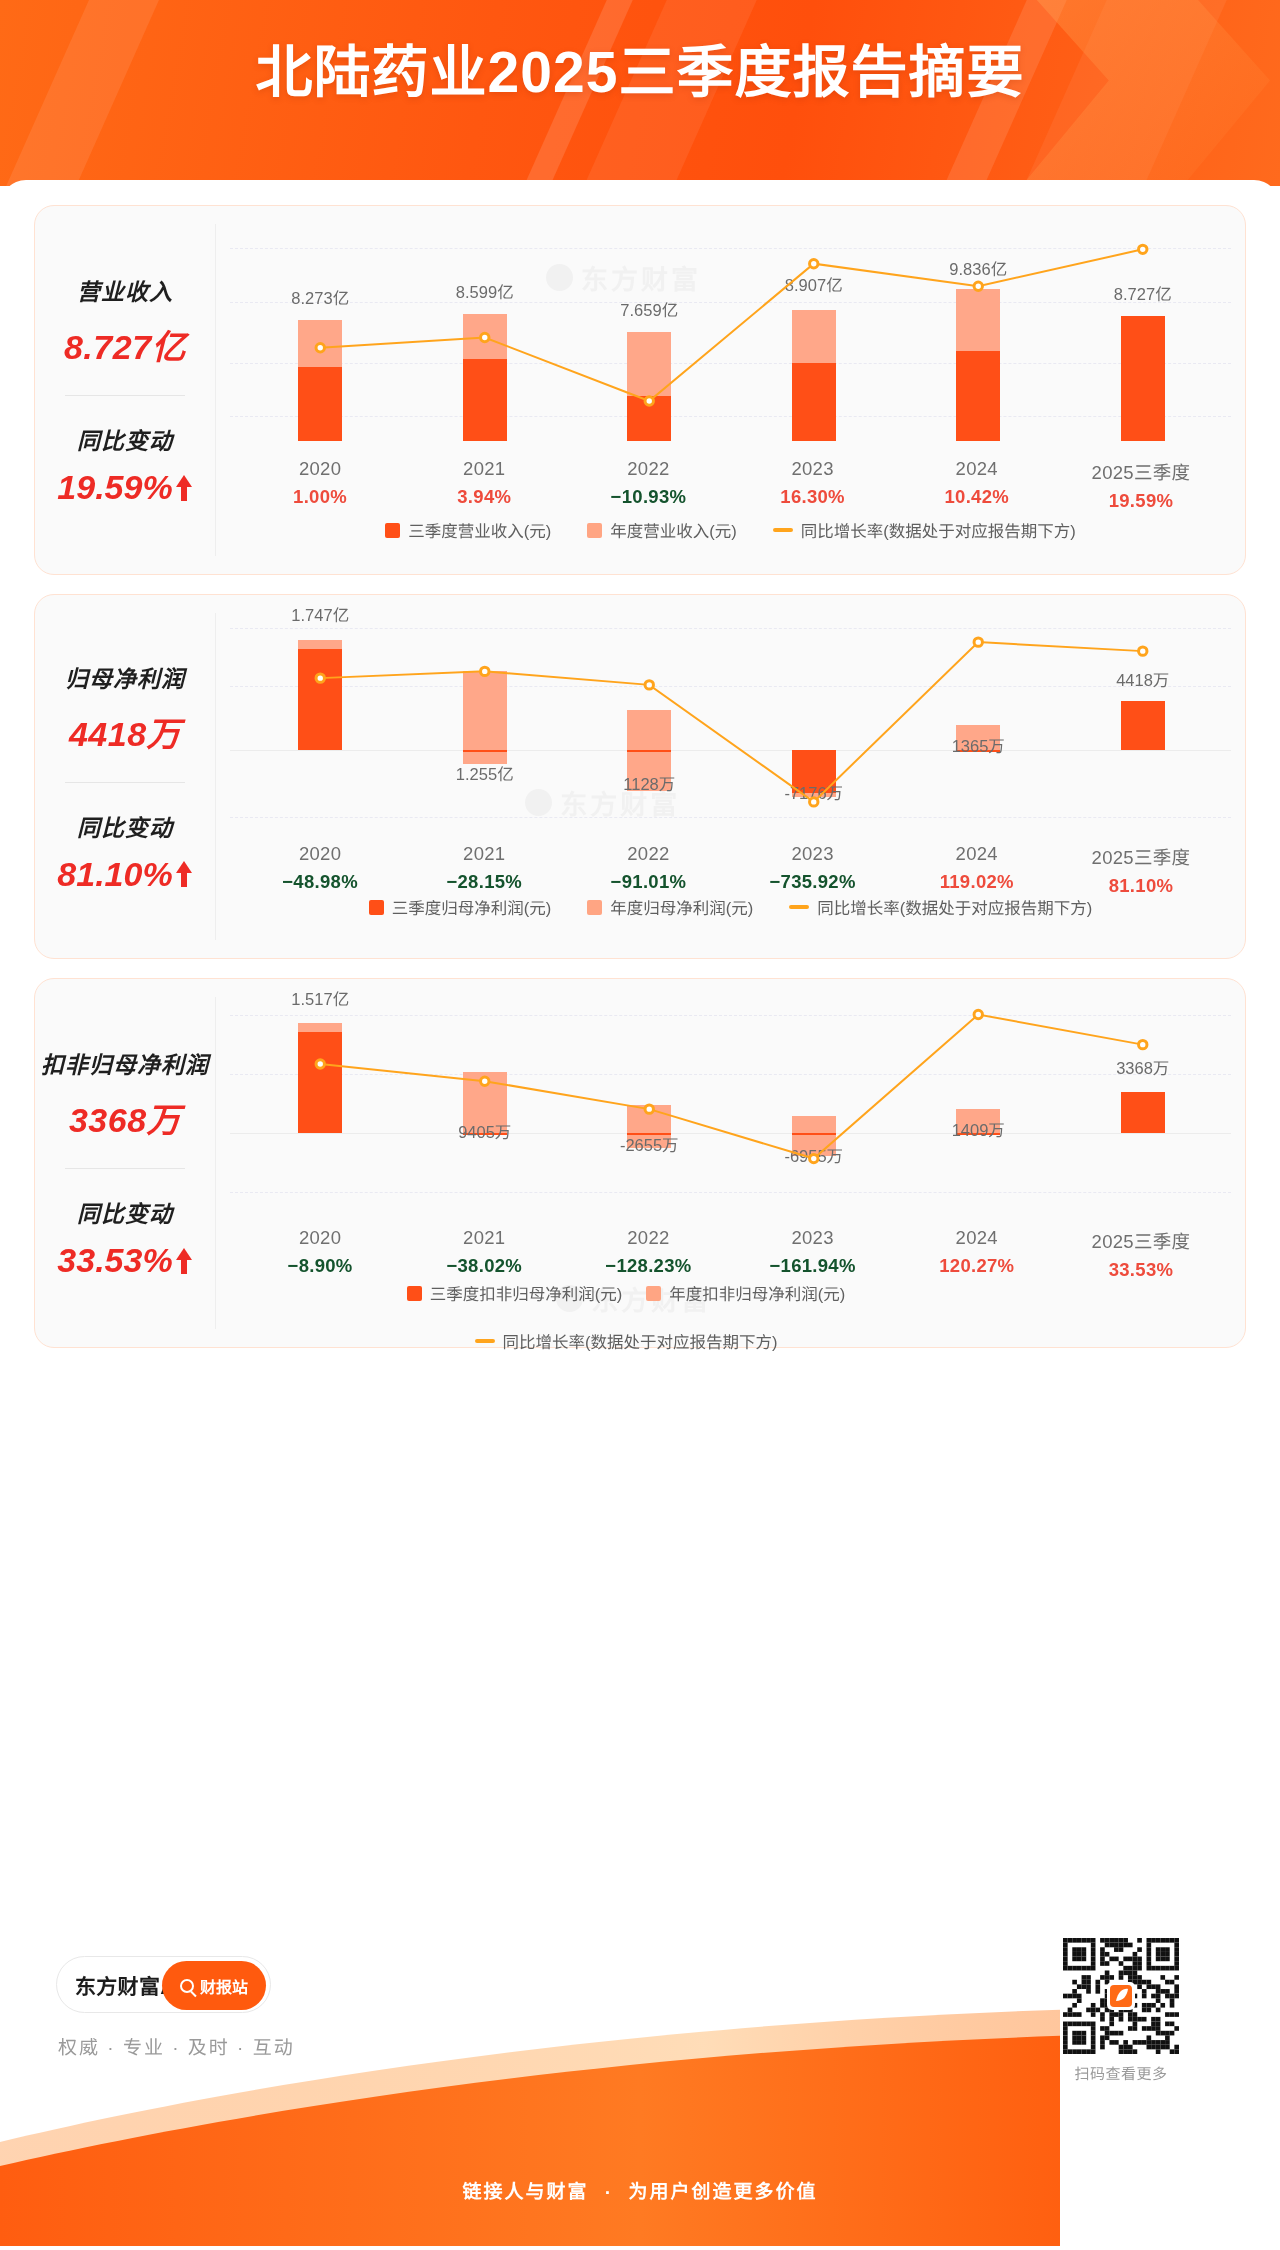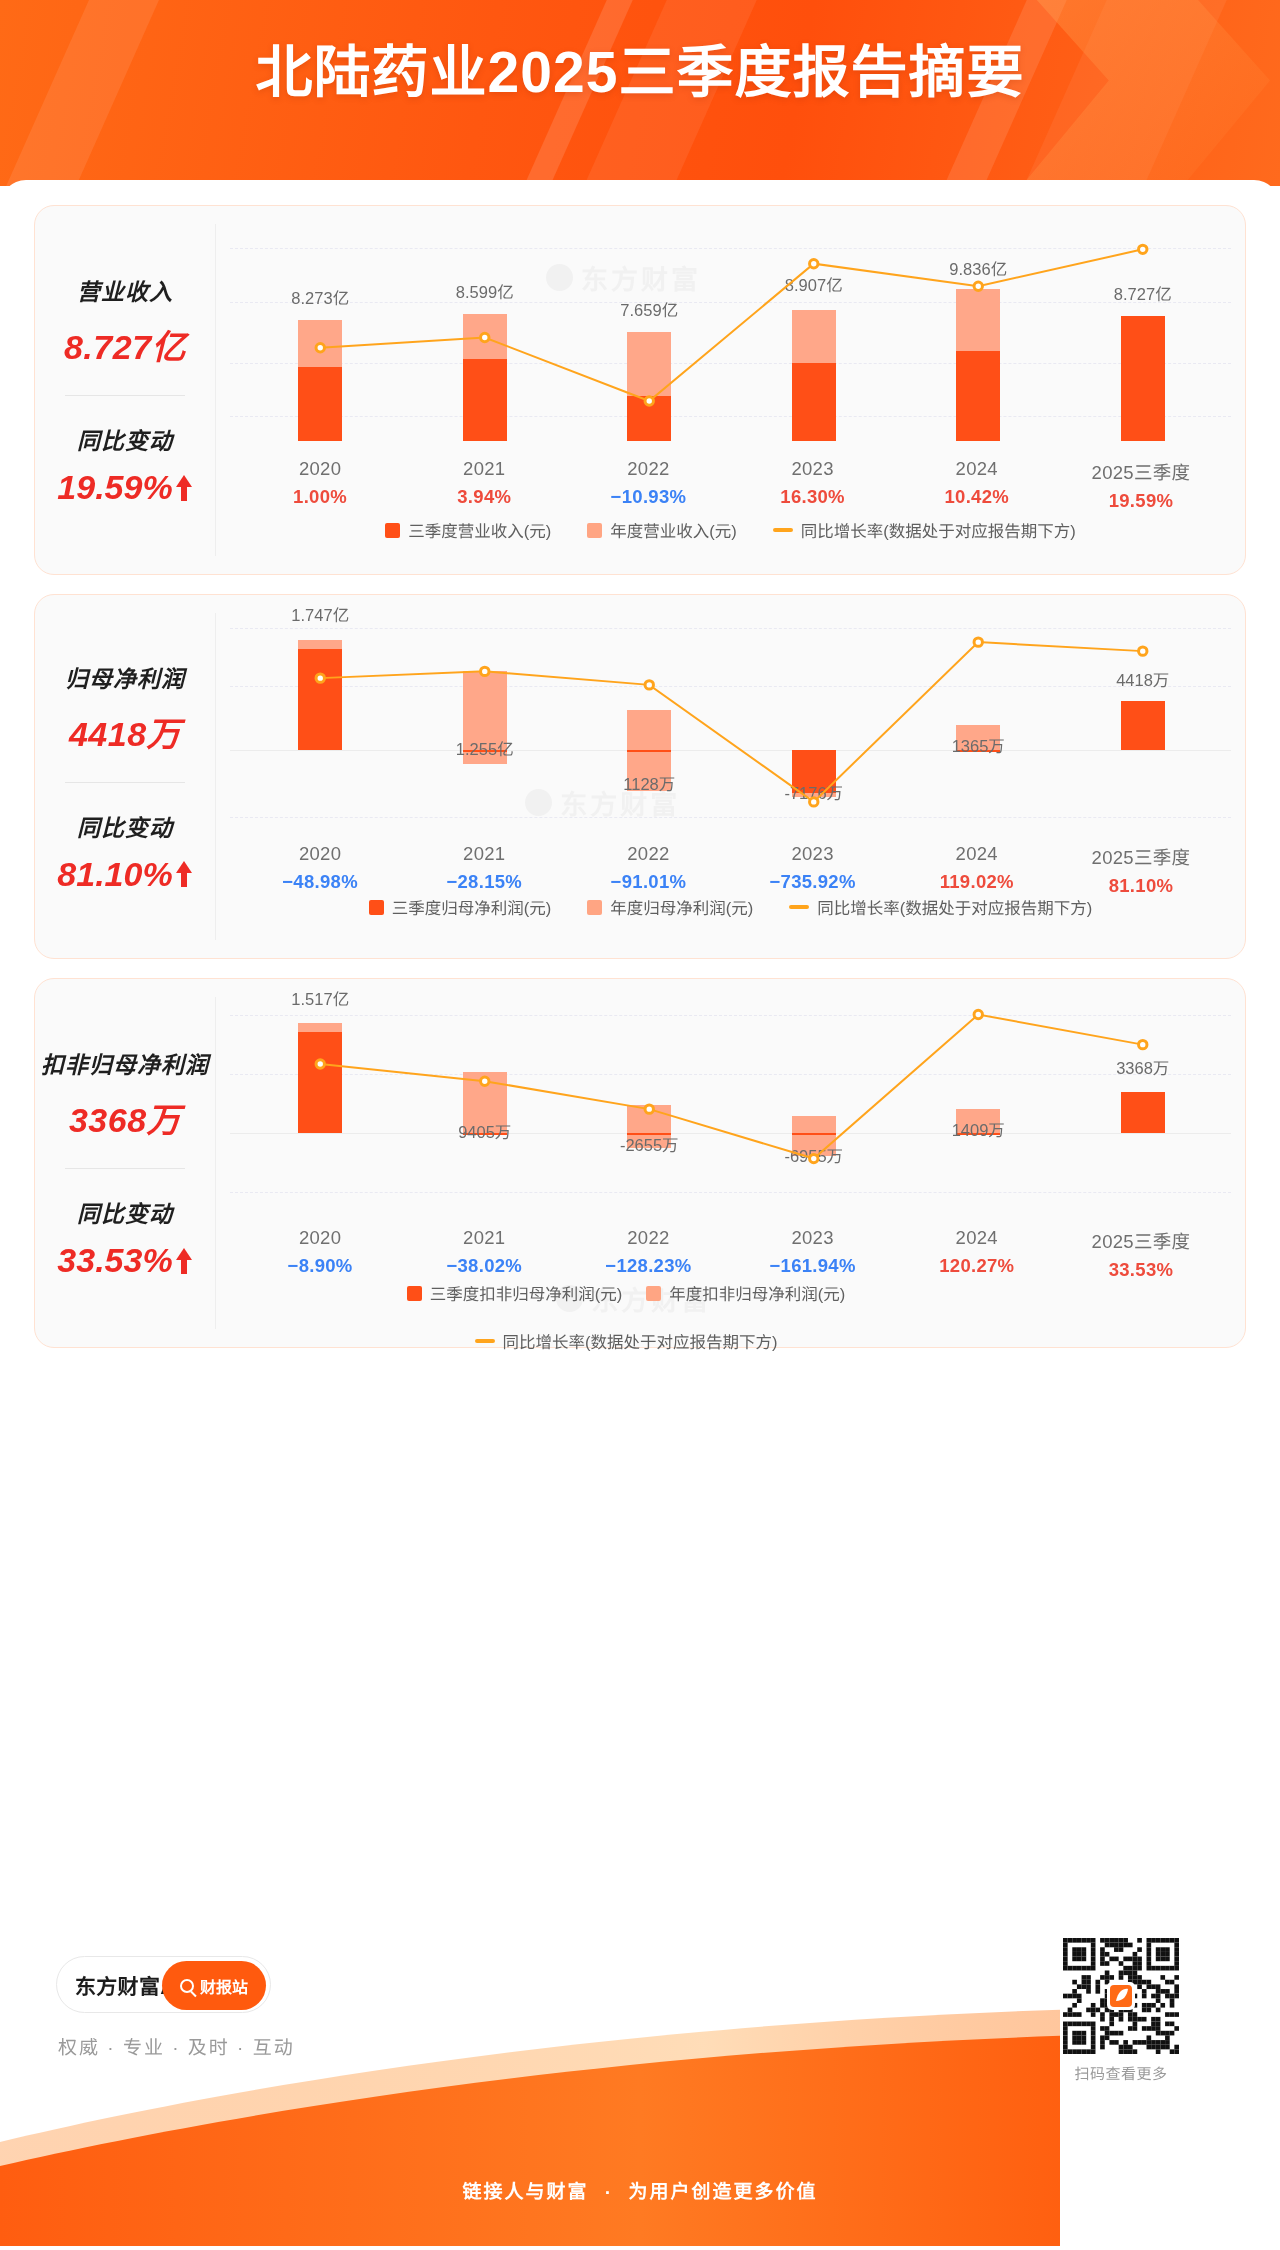--- a/index.html
+++ b/index.html
@@ -107,21 +107,21 @@
     text-align:center; transform:translateX(-50%);
   }
 
   .lineSvg{ position:absolute; left:0; top:0; overflow:visible; }
 
   .xaxis{ position:absolute; left:0; right:0; display:flex; }
   .xcell{ flex:1; text-align:center; }
   .xcell .yr{ font-size:18.5px; color:#6f6f6f; letter-spacing:.3px; }
   .xcell .pct{ font-size:18.5px; margin-top:6px; letter-spacing:.3px;font-weight:bold; }
   .pct.up{ color:#ee4b3c; }
-  .pct.down{ color:#3b82f6; }
+  .pct.down{ color:#14532d; }
 
   .legend{ position:absolute; left:0; right:0; display:flex; align-items:center;
     justify-content:center; gap:36px; flex-wrap:wrap; }
   .lg{ display:flex; align-items:center; gap:8px; font-size:16.5px; color:#5f5f5f; white-space:nowrap;}
   .sw{ width:15px; height:15px; border-radius:2px; }
   .sw.q3{ background:#ff4f17; }
   .sw.annual{ background:#ffa583; }
   .sw.line{ width:20px; height:4px; border-radius:2px; background:#ffa41c; }
 
   
@@ -305,21 +305,21 @@
         <div class="grid-line" style="top: 221.5px;"></div>
         <div class="bar" style="left: 82.25px; top: 44.875px; height: 110.25px; bottom: auto; width: 44px;">
           <div class="seg-annual" style="top: 0px; height: 110.25px;"></div>
           <div class="seg-q3" style="top: 9px; height: 101.25px;"></div>
         </div>
         <div class="dlabel" style="left: 104.25px; top: 7.125px;">1.747亿</div>
         <div class="bar" style="left: 246.75px; top: 76.375px; height: 92.25px; bottom: auto; width: 44px;">
           <div class="seg-annual" style="top: 0px; height: 92.25px;"></div>
           <div class="seg-q3" style="top: 78.75px; height: 2px;"></div>
         </div>
-        <div class="dlabel" style="left: 268.75px; top: 141px;">1.255亿</div>
+        <div class="dlabel" style="left: 268.75px; top: 166px;">1.255亿</div>
         <div class="bar" style="left: 411.25px; top: 114.625px; height: 81px; bottom: auto; width: 44px;">
           <div class="seg-annual" style="top: 0px; height: 81px;"></div>
           <div class="seg-q3" style="top: 40.5px; height: 2px;"></div>
         </div>
         <div class="dlabel" style="left: 433.25px; top: 175.875px;">1128万</div>
         <div class="bar" style="left: 575.75px; top: 155.125px; height: 47.25px; bottom: auto; width: 44px;">
           <div class="seg-annual" style="top: 0px; height: 47.25px;"></div>
           <div class="seg-q3" style="top: 0px; height: 42.75px;"></div>
         </div>
         <div class="dlabel" style="left: 597.75px; top: 184.875px;">-7176万</div>

